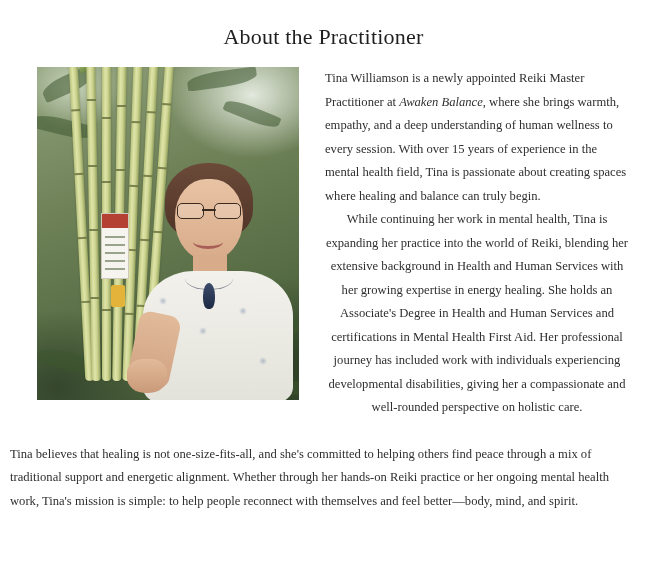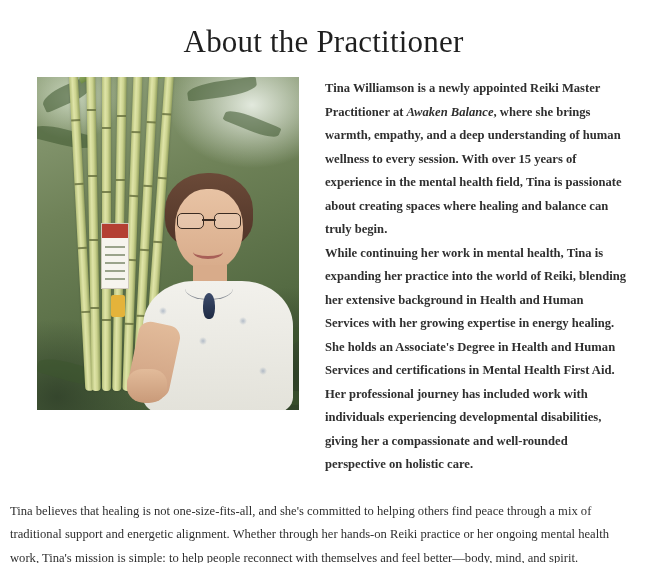--- a/index.html
+++ b/index.html
@@ -16,21 +16,21 @@
   }
   .page {
     position: relative;
     width: 647px;
     height: 563px;
     box-sizing: border-box;
   }
   .page-title {
     text-align: center;
     font-family: "Liberation Serif", serif;
-    font-size: 31px;
+    font-size: 22px;
     font-weight: normal;
     color: #1f1f1f;
     margin: 0;
     padding-top: 24px;
     letter-spacing: 0.2px;
   }
   .subtitle-name {
     text-align: center;
     font-family: "Liberation Serif", serif;
     font-size: 12.5px;
@@ -44,21 +44,20 @@
     font-style: italic;
     color: #3a3a3a;
     margin-top: 11px;
   }
   .content-row {
     display: flex;
     align-items: flex-start;
     margin-top: 17px;
     padding: 0 18px 0 37px;
     box-sizing: border-box;
-    font-weight: bold;
   }
   .photo-wrap {
     width: 262px;
     height: 333px;
     flex: 0 0 262px;
     position: relative;
     overflow: hidden;
     background: #6d7c5a;
   }
   
@@ -271,20 +270,21 @@
   .body-col p {
     margin: 0;
     font-family: "Liberation Serif", serif;
     font-size: 12.6px;
     line-height: 23.5px;
     color: #2f2f2f;
     text-align: left;
   }
   .body-col p + p {
     margin-top: 0px;
+    text-align: center;
   }
   em.brand {
     font-style: italic;
   }
   .closing {
     padding: 0 20px 0 10px;
     margin-top: 23px;
     box-sizing: border-box;
   }
   .closing p {

